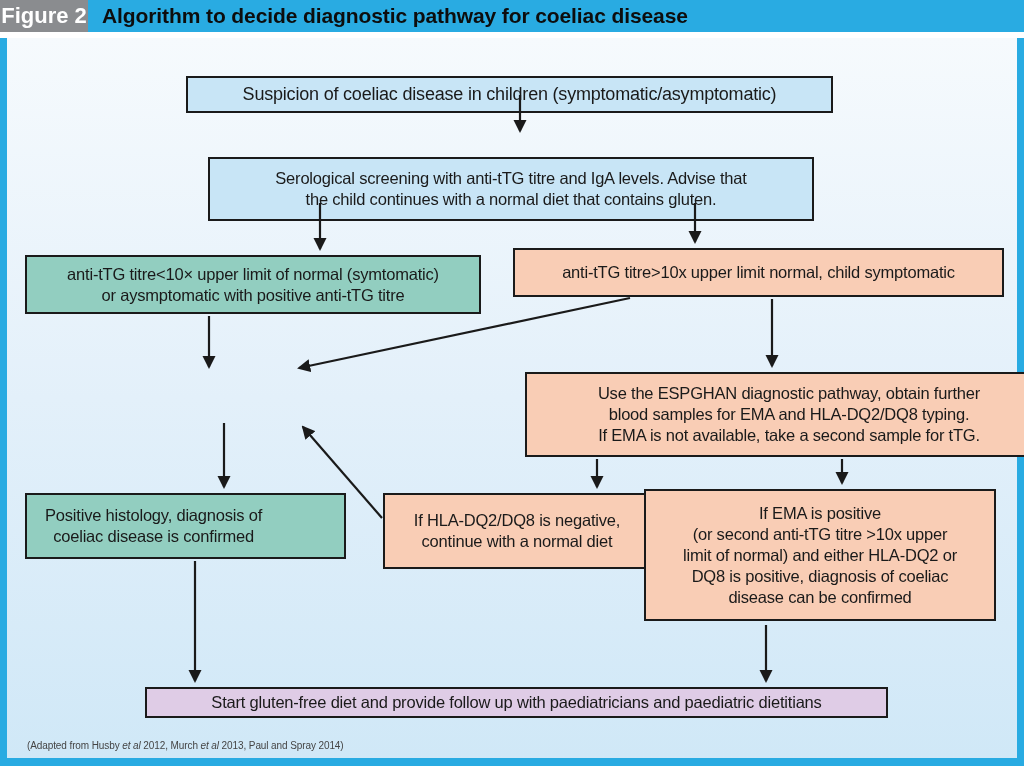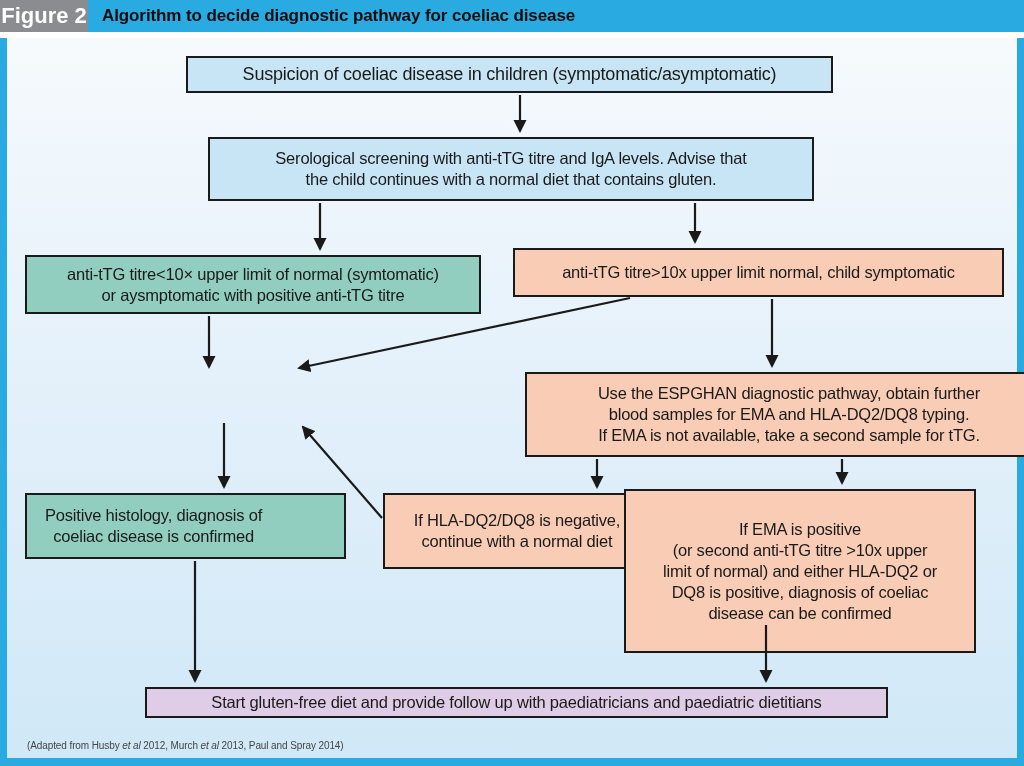--- a/index.html
+++ b/index.html
@@ -9,36 +9,36 @@
     font-family:"Liberation Sans",sans-serif;color:#1a1a1a;
   }
   .header{position:absolute;top:0;left:0;right:0;height:32px;background:var(--header-bg,#29ABE2);}
   .fig-label{
     position:absolute;left:0;top:0;width:88px;height:32px;
     background:var(--figure-label-bg,#8A8C8F);color:#ffffff;
     font-weight:bold;font-size:22px;display:flex;align-items:center;justify-content:center;
   }
   .fig-title{
     position:absolute;left:102px;top:0;height:32px;display:flex;align-items:center;
-    font-weight:bold;font-size:17px;color:#0d0d0d;letter-spacing:-0.1px;
+    font-weight:bold;font-size:21px;color:#0d0d0d;letter-spacing:-0.1px;
   }
   .gap{position:absolute;top:32px;left:0;right:0;height:6px;background:#ffffff;}
   .content{
     position:absolute;top:38px;left:7px;right:7px;bottom:8px;
     background:linear-gradient(180deg,#F6FAFD 0%,#E3F0FA 50%,#D0E8F7 100%);
   }
   .node{
     position:absolute;box-sizing:border-box;
     border:2px solid var(--border,#1a1a1a);
     display:flex;align-items:center;justify-content:center;
     text-align:center;white-space:pre-line;
     font-size:16.5px;line-height:21px;letter-spacing:-0.2px;
     color:#1a1a1a;padding:2px 6px;
   }
-  .blue{background:var(--box-blue,#C8E5F6);}
+  .blue{background:var(--box-blue,#C8E5F6);margin-top:20px;}
   .teal{background:var(--box-teal,#92CEC0);}
   .peach{background:var(--box-peach,#F9CDB5);}
   .purple{background:var(--box-purple,#DFCCE6);}
   .left-align{justify-content:flex-start;text-align:center;padding-left:18px;}
   .big{font-size:18px;}
   .arrows{position:absolute;top:0;left:0;pointer-events:none;}
   .footer{
     position:absolute;left:27px;top:740px;font-size:10px;color:#454545;letter-spacing:-0.1px;
   }
   .footer .it{font-style:italic;}
@@ -70,21 +70,21 @@
   <div class="node peach" style="left:525px;top:372px;width:528px;height:85px;">Use the ESPGHAN diagnostic pathway, obtain further
 blood samples for EMA and HLA-DQ2/DQ8 typing.
 If EMA is not available, take a second sample for tTG.</div>
 
   <div class="node teal left-align" style="left:25px;top:493px;width:321px;height:66px;">Positive histology, diagnosis of
 coeliac disease is confirmed</div>
 
   <div class="node peach" style="left:383px;top:493px;width:268px;height:76px;">If HLA-DQ2/DQ8 is negative,
 continue with a normal diet</div>
 
-  <div class="node peach" style="left:624px;top:489px;width:352px;height:164px;">If EMA is positive
+  <div class="node peach" style="left:644px;top:489px;width:352px;height:132px;">If EMA is positive
 (or second anti-tTG titre &gt;10x upper
 limit of normal) and either HLA-DQ2 or
 DQ8 is positive, diagnosis of coeliac
 disease can be confirmed</div>
 
   <div class="node purple" style="left:145px;top:687px;width:743px;height:31px;">Start gluten-free diet and provide follow up with paediatricians and paediatric dietitians</div>
 
   <svg class="arrows" width="1024" height="766" viewBox="0 0 1024 766">
     <defs>
       <marker id="ah" viewBox="0 0 10 10" refX="8.5" refY="5" markerWidth="6" markerHeight="6" orient="auto-start-reverse">

